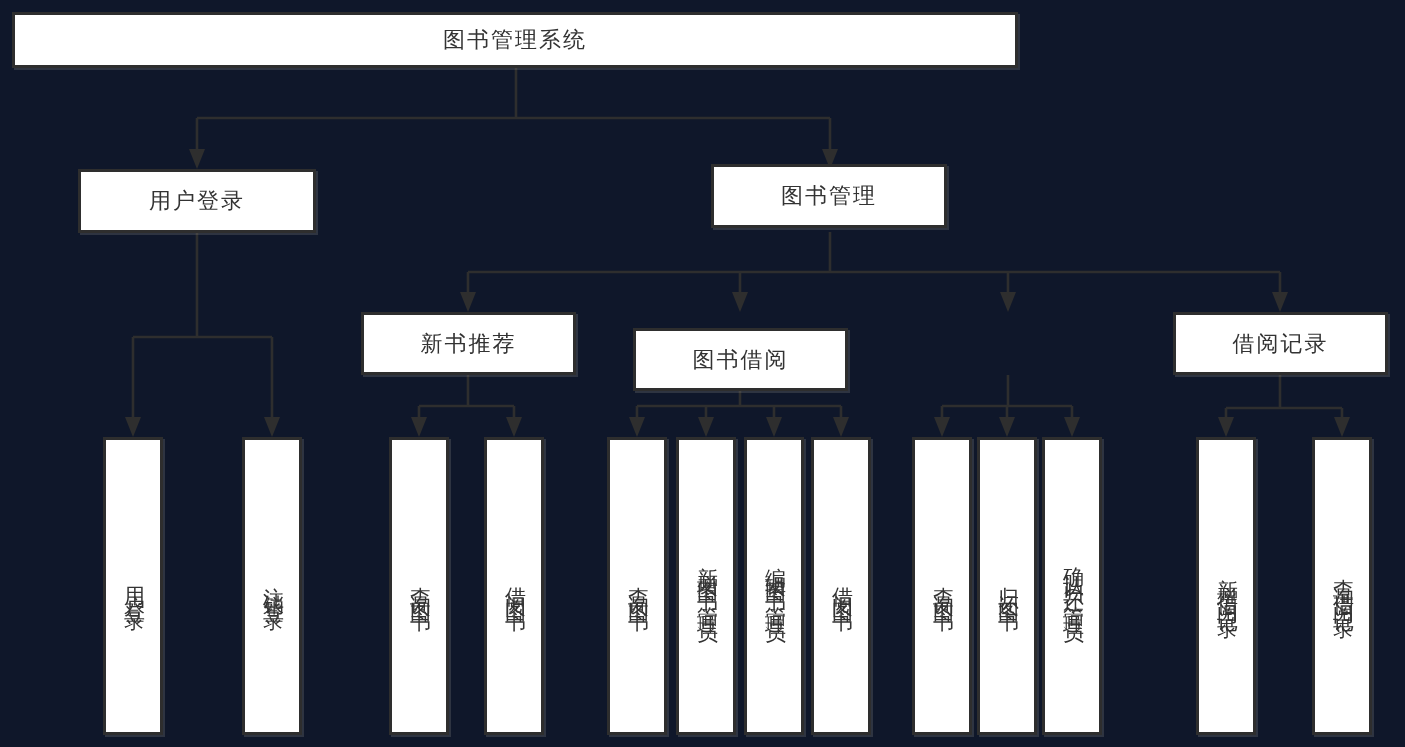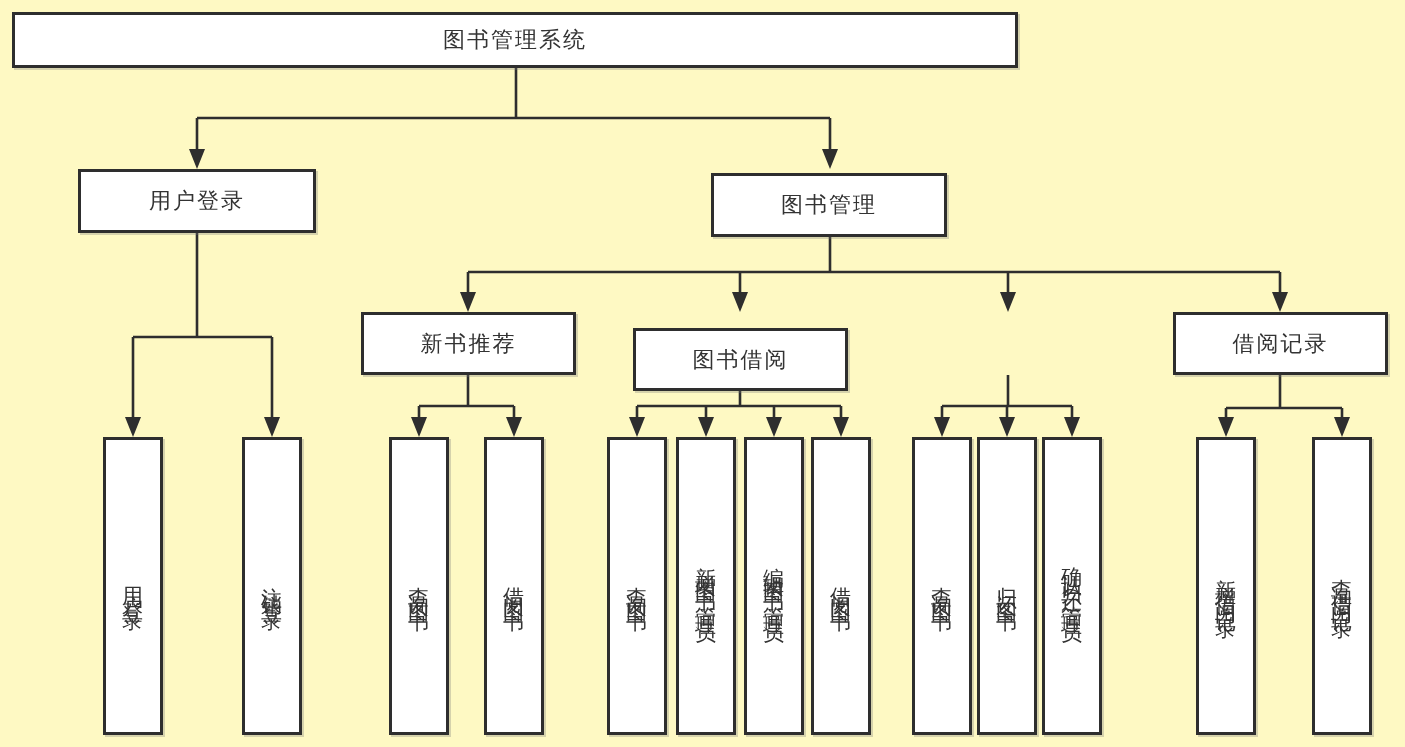--- a/index.html
+++ b/index.html
@@ -1,21 +1,21 @@
 <!DOCTYPE html>
 <html><head>
 <meta charset="utf-8">
 <style>
   html, body { margin: 0; padding: 0; background: #ffffff; }
   .canvas {
     position: relative;
     width: 1405px;
     height: 747px;
-    background: #fef9c3;
-    font-family: Liberation Sans, sans-serif;
+    background: #0f172a;
+    font-family: Liberation Mono, monospace;
     overflow: hidden;
   }
   .connectors {
     position: absolute;
     left: 0; top: 0;
     width: 1405px; height: 747px;
   }
   .node {
     position: absolute;
     box-sizing: border-box;
@@ -69,21 +69,21 @@
              M125 417H141L133 437Z M264 417H280L272 437Z
              M411 417H427L419 437Z M506 417H522L514 437Z
              M629 417H645L637 437Z M698 417H714L706 437Z M766 417H782L774 437Z M833 417H849L841 437Z
              M934 417H950L942 437Z M999 417H1015L1007 437Z M1064 417H1080L1072 437Z
              M1218 417H1234L1226 437Z M1334 417H1350L1342 437Z" fill="#2e2e2e" stroke="none"></path>
   </svg>
 
   <div class="node hnode" style="left:12px; top:12px; width:1006px; height:56px;">图书管理系统</div>
 
   <div class="node hnode" style="left:78px; top:169px; width:238px; height:64px;">用户登录</div>
-  <div class="node hnode" style="left:711px; top:173px; width:236px; height:64px;">图书管理</div>
+  <div class="node hnode" style="left:711px; top:164px; width:236px; height:64px;">图书管理</div>
 
   <div class="node hnode" style="left:361px; top:312px; width:215px; height:63px;">新书推荐</div>
   <div class="node hnode" style="left:633px; top:312px; width:215px; height:63px;margin-top:16px;">图书借阅</div>
   <div class="node hnode" style="left:1173px; top:312px; width:215px; height:63px;">借阅记录</div>
 
   <div class="node vnode" style="left:103px; top:437px; width:60px; height:298px;">
     <span>用户登录</span>
   </div>
   <div class="node vnode" style="left:242px; top:437px; width:60px; height:298px;">
     <span>注销登录</span>

